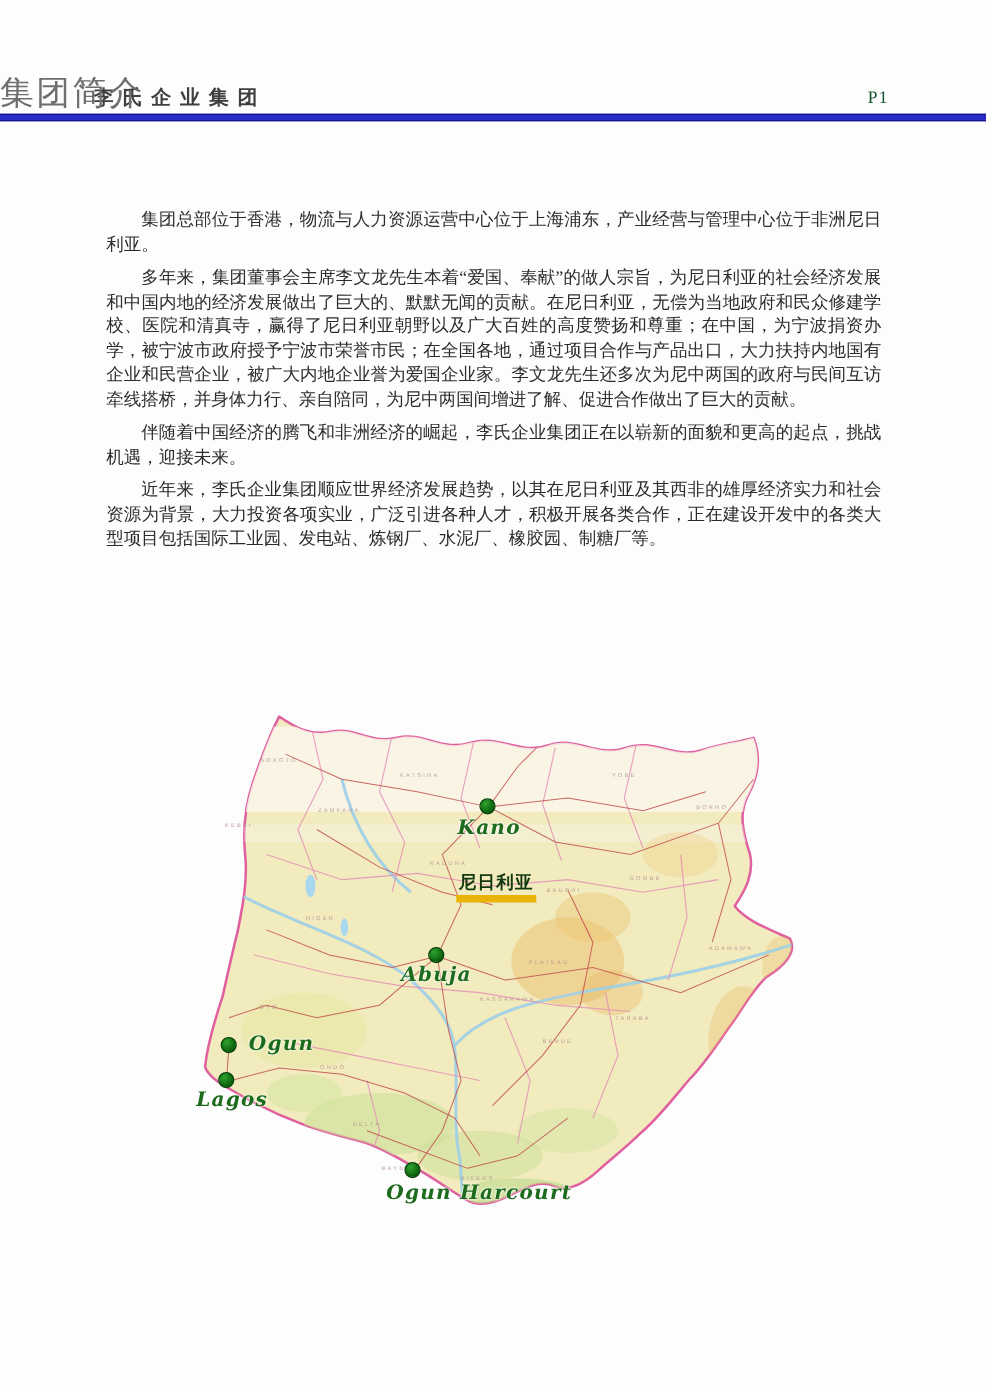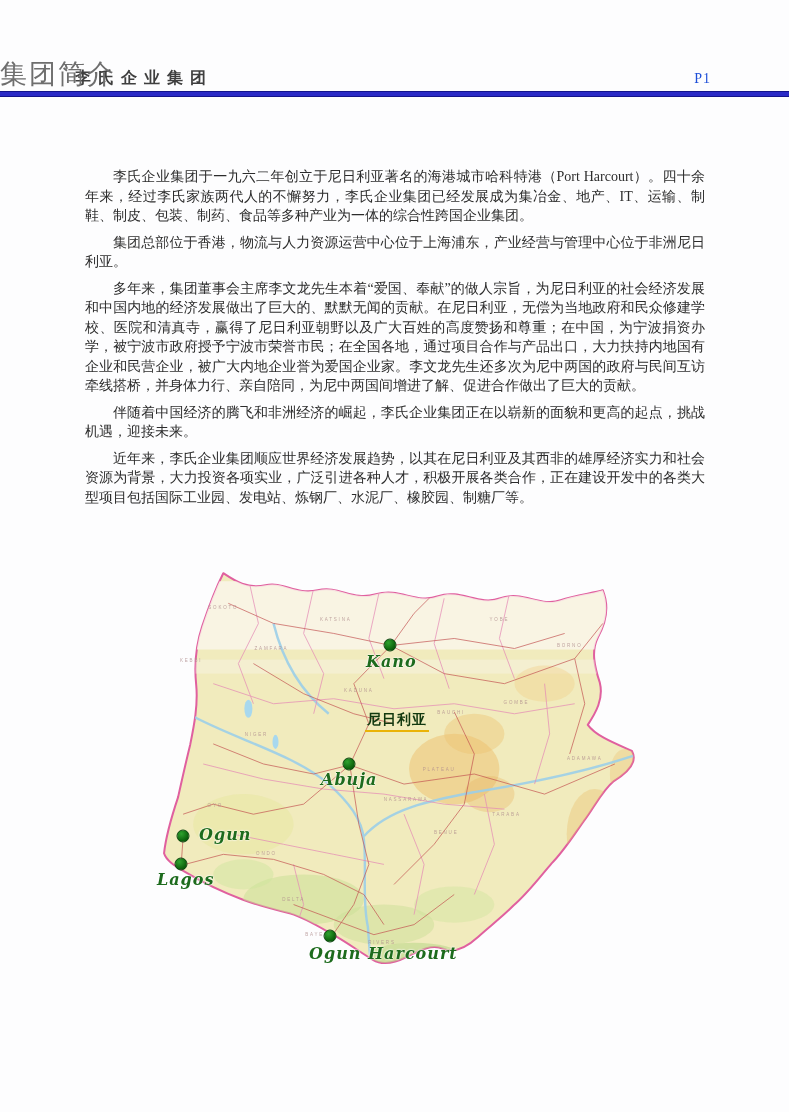--- a/index.html
+++ b/index.html
@@ -9,61 +9,60 @@
   html,body{margin:0;padding:0;}
   body{width:789px;height:1112px;background:#fdfdfe;overflow:hidden;
        font-family:"Liberation Serif", serif;}
   .page{position:relative;width:789px;height:1112px;background:#fdfdfe;}
 
   
   .hdr-company{position:absolute;left:75px;top:68px;font-size:16px;font-weight:bold;
       letter-spacing:7px;color:#3f3f3f;white-space:nowrap;}
   .hdr-title{position:absolute;left:0;right:0;top:56px;
       font-size:27px;font-weight:400;letter-spacing:2px;color:#6e6e6e;}
-  .hdr-page{position:absolute;right:78px;top:71px;font-size:14px;color:#1d4ed8;
+  .hdr-page{position:absolute;right:78px;top:71px;font-size:14px;color:#14532d;
       letter-spacing:1px;}
   .hdr-rule{position:absolute;left:0;right:0;top:91px;height:4px;
       background:var(--rule);
       border-top:1px solid #14148c;border-bottom:1px solid #14148c;}
 
   
   .content{position:absolute;left:85px;top:167px;width:620px;}
   .content p{margin:0 0 7px;text-indent:2em;text-align:justify;
       font-size:14px;line-height:19.5px;color:#2c2c2c;}
 
   
   .map{position:absolute;left:153px;top:563px;width:492px;height:410px;}
   .map svg{position:absolute;left:0;top:0;}
   .city{position:absolute;width:13px;height:13px;transform:translate(-50%,-50%);}
   .dot{display:block;width:13px;height:13px;border-radius:50%;
       background:radial-gradient(circle at 35% 30%, #2fa32f 0%, var(--marker) 65%, #06470a 100%);
       border:1px solid #07430b;box-sizing:border-box;}
   .city-label{position:absolute;font-family:"DejaVu Serif", serif;font-style:italic;
       font-weight:600;font-size:16px;letter-spacing:1px;color:var(--map-label);
       white-space:nowrap;text-shadow:0 0 2px #ffffff,0 0 2px #ffffff;}
-  .country-label{position:absolute;left:212px;top:148px;font-size:14px;font-weight:bold;
-      color:var(--country);border-bottom:2px solid #eab308;padding:0 2px 1px;
+  .country-label{position:absolute;left:212px;top:134px;font-size:14px;font-weight:bold;
+      color:var(--country);border-bottom:6px solid #eab308;padding:0 2px 1px;
       letter-spacing:1px;white-space:nowrap;}
   .state-name{font-family:"Liberation Sans", sans-serif;font-size:4.5px;
       letter-spacing:1.8px;fill:#b08e8e;opacity:.8;}
 </style>
 </head>
 <body>
 
 <div class="page">
 
   <div>
     <span class="hdr-company">李氏企业集团</span>
     <span class="hdr-title">集团简介</span>
     <span class="hdr-page">P1</span>
     <div class="hdr-rule"></div>
   </div>
 
   <div class="content">
-    <p>李氏企业集团于一九六二年创立于尼日利亚著名的海港城市哈科特港（Port Harcourt）。四十余年来，经过李氏家族两代人的不懈努力，李氏企业集团已经发展成为集冶金、地产、IT、运输、制鞋、制皮、包装、制药、食品等多种产业为一体的综合性跨国企业集团。</p>
     <p>集团总部位于香港，物流与人力资源运营中心位于上海浦东，产业经营与管理中心位于非洲尼日利亚。</p>
     <p>多年来，集团董事会主席李文龙先生本着“爱国、奉献”的做人宗旨，为尼日利亚的社会经济发展和中国内地的经济发展做出了巨大的、默默无闻的贡献。在尼日利亚，无偿为当地政府和民众修建学校、医院和清真寺，赢得了尼日利亚朝野以及广大百姓的高度赞扬和尊重；在中国，为宁波捐资办学，被宁波市政府授予宁波市荣誉市民；在全国各地，通过项目合作与产品出口，大力扶持内地国有企业和民营企业，被广大内地企业誉为爱国企业家。李文龙先生还多次为尼中两国的政府与民间互访牵线搭桥，并身体力行、亲自陪同，为尼中两国间增进了解、促进合作做出了巨大的贡献。</p>
     <p>伴随着中国经济的腾飞和非洲经济的崛起，李氏企业集团正在以崭新的面貌和更高的起点，挑战机遇，迎接未来。</p>
     <p>近年来，李氏企业集团顺应世界经济发展趋势，以其在尼日利亚及其西非的雄厚经济实力和社会资源为背景，大力投资各项实业，广泛引进各种人才，积极开展各类合作，正在建设开发中的各类大型项目包括国际工业园、发电站、炼钢厂、水泥厂、橡胶园、制糖厂等。</p>
   </div>
 
   <div class="map">
     <svg width="492" height="410" viewBox="0 0 490 408">
       <defs>
         <clipPath id="ng-clip">

